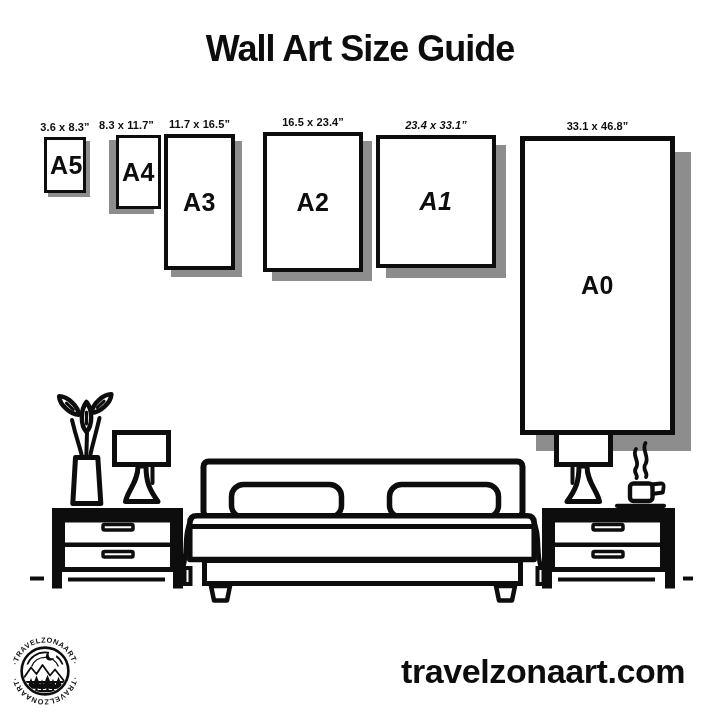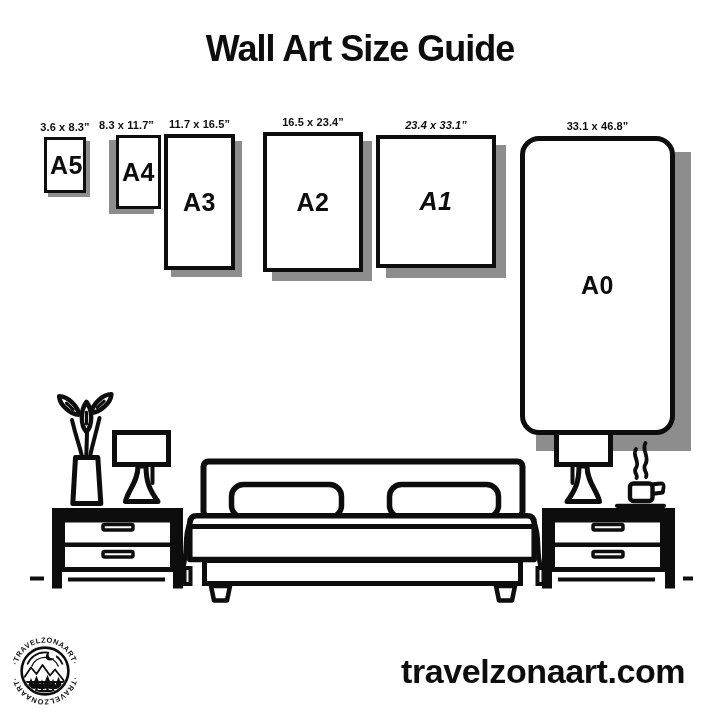--- a/index.html
+++ b/index.html
@@ -78,21 +78,21 @@
       <div class="size-item" style="left: 376px; top: 135px; width: 120px; height: 133px; font-style: italic;">
         <div class="dim-label">23.4 x 33.1”</div>
         <div class="paper-shadow" style="left: 10px; top: 10px;"></div>
         <div class="paper" style="border-width: 4px;">
           <span class="size-name">A1</span>
         </div>
       </div>
       <div class="size-item" style="left: 520px; top: 136px; width: 155px; height: 299px;">
         <div class="dim-label">33.1 x 46.8”</div>
         <div class="paper-shadow" style="left: 16px; top: 16px;"></div>
-        <div class="paper" style="border-width: 5px; border-radius: 19px;">
+        <div class="paper" style="border-width: 5px;">
           <span class="size-name">A0</span>
         </div>
       </div>
     </div>
 
   <svg id="scene" width="720" height="225" viewBox="0 380 720 225" xmlns="http://www.w3.org/2000/svg">
 
     <g>
       <rect class="fw" x="54.5" y="510.5" width="126" height="5" stroke-width="5"></rect>
       <rect class="fw" x="54.5" y="518" width="5" height="68" stroke-width="5"></rect>

